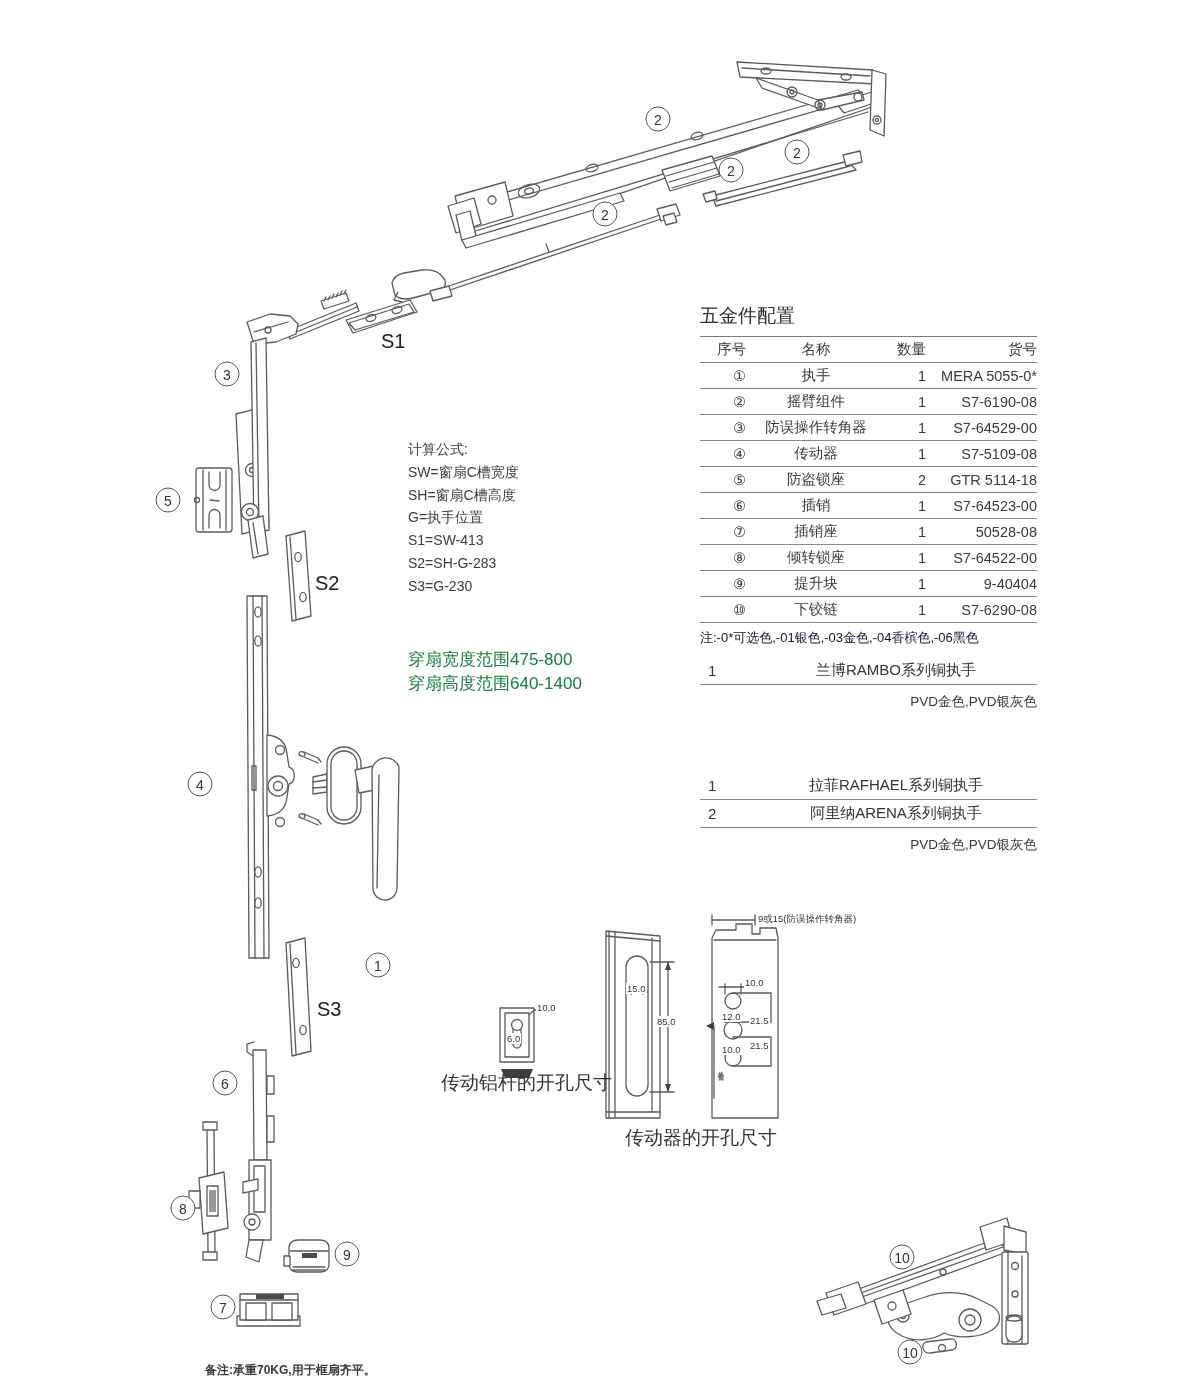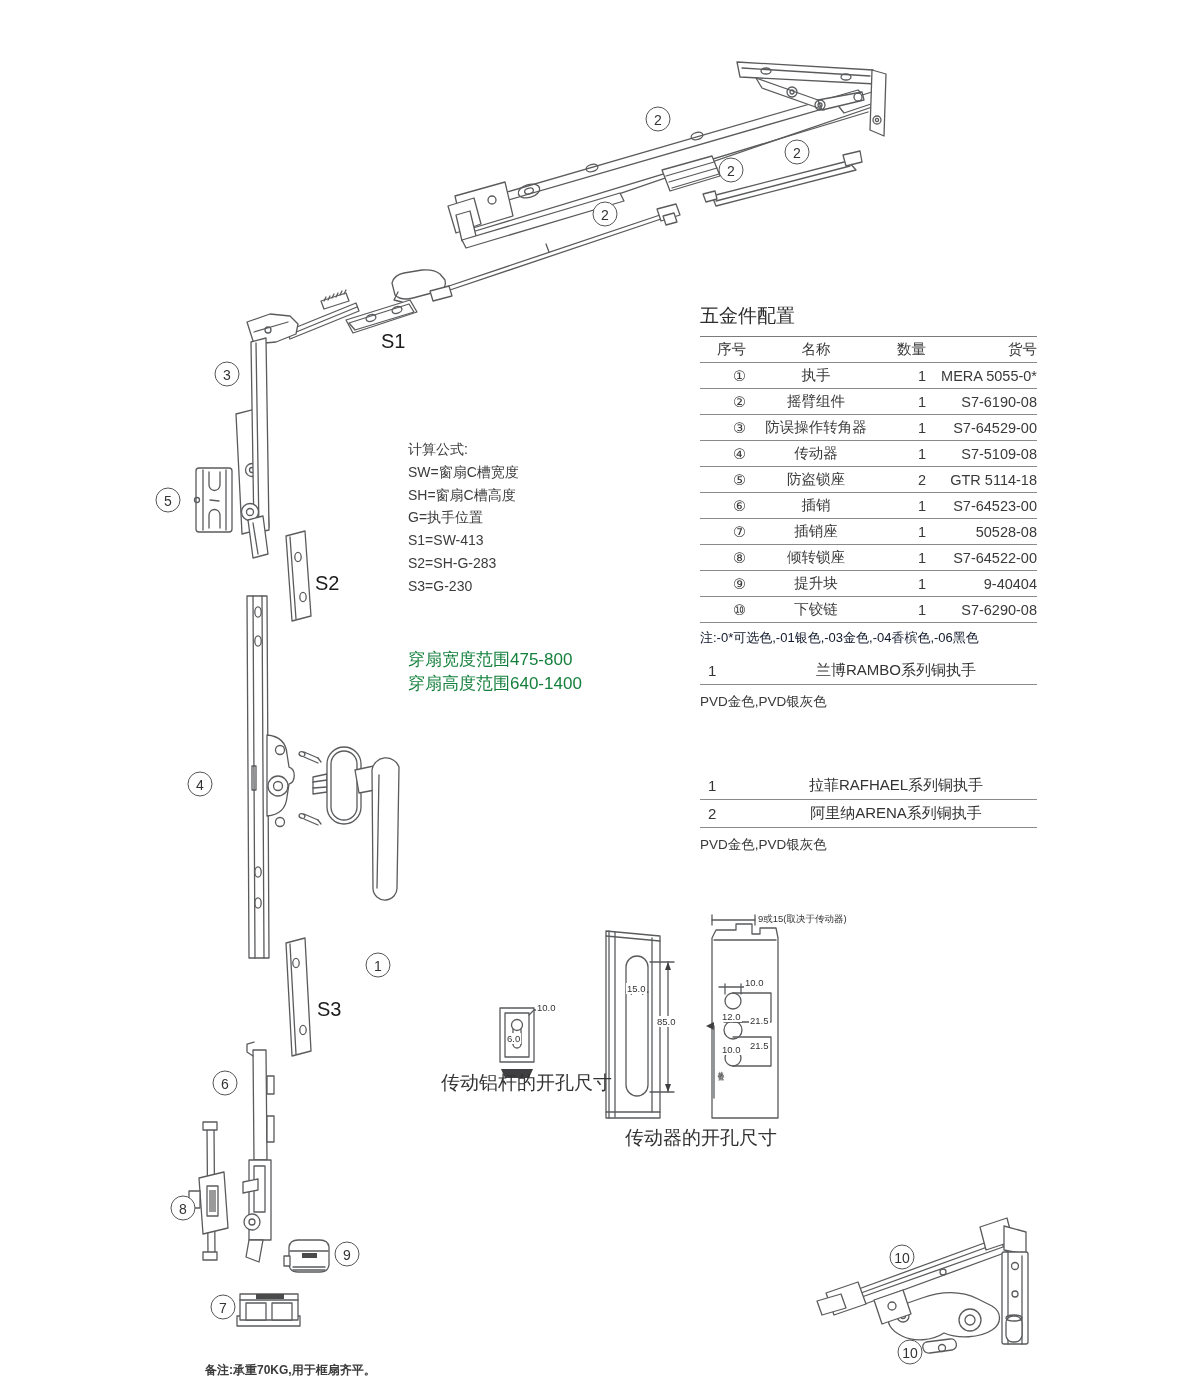--- a/index.html
+++ b/index.html
@@ -38,21 +38,21 @@
   .opt-sud   { top:772px; }
   .opt-title { display:flex; align-items:baseline; gap:9px; font-weight:bold; color:#1f1f1f;
                padding-bottom:5px; border-bottom:1.5px solid #4a4a4a; white-space:nowrap; }
   .runas-logo { font-size:23px; letter-spacing:4px; }
   .sud-light { font-size:22px; font-weight:normal; letter-spacing:-0.5px; }
   .sud-bold  { font-size:22px; font-weight:bold; margin-left:-9px; }
   .opt-zh { font-size:19px; }
   .opt-row { display:flex; align-items:center; font-size:15px; border-bottom:1px solid #8a8a8a; height:27px; }
   .opt-no { width:55px; padding-left:8px; box-sizing:border-box; }
   .opt-name { flex:1; text-align:center; }
-  .opt-finish { font-size:13.5px; padding-top:8px; color:#3a3a3a; }
+  .opt-finish { font-size:13.5px; padding-top:8px; color:#3a3a3a;text-align:right; }
 
   
   .dim { position:absolute; font-size:9.5px; color:#333; background:#fff; padding:0 1px; white-space:nowrap; }
   .dim-v { position:absolute; writing-mode:vertical-rl; font-size:6.5px; color:#555; letter-spacing:1px; }
   .cap { position:absolute; font-size:19px; color:#333; white-space:nowrap; }
   .foot-note { position:absolute; left:205px; top:1362px; font-size:12px; font-weight:600; color:#3a3a3a; white-space:nowrap; }
 </style>
 </head>
 <body>
 
@@ -462,21 +462,21 @@
       <span class="opt-no">2</span>
       <span class="opt-name">阿里纳ARENA系列铜执手</span>
     </div>
     <div class="opt-finish">PVD金色,PVD银灰色</div>
   </div>
 
   <span class="dim" style="left:536px;top:1002px">10.0</span>
   <span class="dim" style="left:506px;top:1033px">6.0</span>
   <span class="dim" style="left:626px;top:983px">15.0</span>
   <span class="dim" style="left:656px;top:1016px">85.0</span>
-  <span class="dim" style="left:757px;top:913px">9或15(取决于传动器)</span>
+  <span class="dim" style="left:757px;top:913px">9或15(防误操作转角器)</span>
   <span class="dim" style="left:744px;top:977px">10.0</span>
   <span class="dim" style="left:721px;top:1011px">12.0</span>
   <span class="dim" style="left:749px;top:1015px">21.5</span>
   <span class="dim" style="left:721px;top:1044px">10.0</span>
   <span class="dim" style="left:749px;top:1040px">21.5</span>
   <span class="dim-v" style="left:716px;top:1066px">执手位置</span>
 
   <div class="cap" style="left:441px;top:1070px">传动铝杆的开孔尺寸</div>
   <div class="cap" style="left:625px;top:1125px">传动器的开孔尺寸</div>
 

